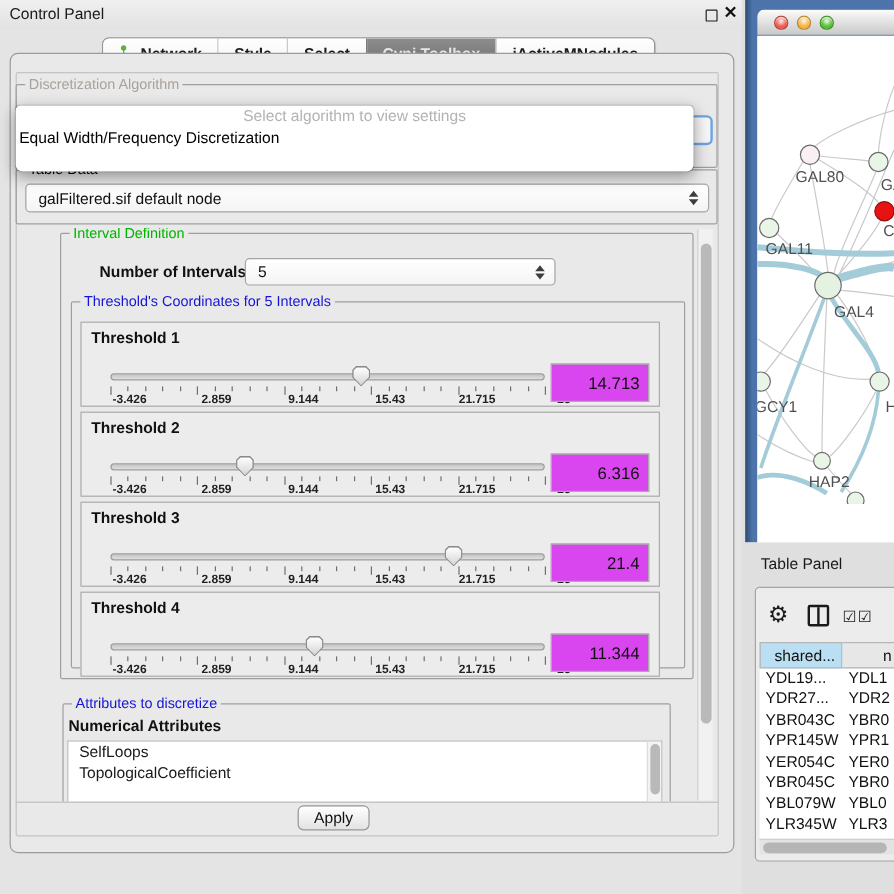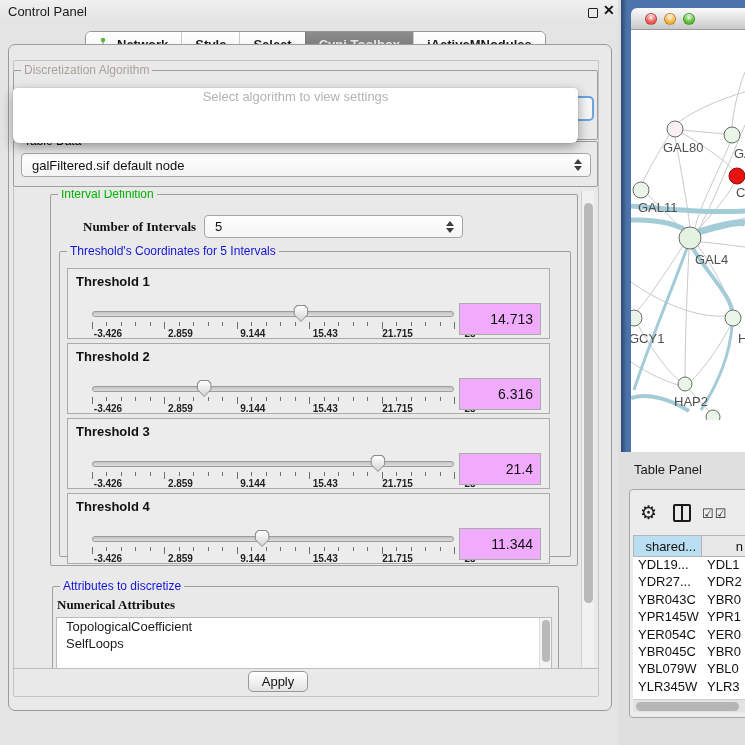--- a/index.html
+++ b/index.html
@@ -48,38 +48,38 @@
   .faded-title { color:#a9a29a; }
 
   
   .viewport { position:absolute; left:13px; top:190px; width:584px; height:478px; overflow:hidden; }
   .vscroll { position:absolute; left:581px; top:191px; width:13px; height:476px; background:#f1f1f1; border-left:1px solid #d0d0d0; }
   .vscroll .vthumb { position:absolute; left:2px; top:12px; width:9px; height:400px; background:#b9b9b9; border-radius:5px; }
 
   .title-green { color:#00b400; }
   .title-blue  { color:#1414d6; }
 
-  .bold-label { position:absolute; font-size:13px; font-weight:bold; color:#111; white-space:nowrap;font-family:Liberation Serif, serif; }
+  .bold-label { position:absolute; font-size:13px; font-weight:bold; color:#111; white-space:nowrap; }
 
   
   .th-panel { position:absolute; left:7px; width:483px; height:71px; background:#ececec; border:1px solid #ababab; }
   .th-label { position:absolute; left:8px; top:5px; font-size:13px; font-weight:bold; color:#111; }
   .slider-zone { position:absolute; left:24px; top:40px; width:362px; height:30px; }
   .track { position:absolute; left:0; top:2px; width:100%; height:6px; border-radius:3px;
     background:linear-gradient(#c4c4c4,#dedede); border:1px solid #9b9b9b; }
   .thumb { position:absolute; top:-4px; width:15px; height:17px; transform:translateX(-50%); cursor:pointer; }
   .t-outer { position:absolute; inset:0; background:#8a8a8a;
     clip-path:polygon(22% 0,78% 0,100% 20%,100% 55%,50% 100%,0 55%,0 20%); }
   .t-inner { position:absolute; inset:1px; background:linear-gradient(#ffffff,#d4d4d4);
     clip-path:polygon(22% 0,78% 0,100% 20%,100% 55%,50% 100%,0 55%,0 20%); }
   .ticks { position:absolute; left:0; top:12px; width:100%; height:8px; }
   .tick { position:absolute; top:1px; width:1px; background:#6f6f6f; }
   .tick-labels { position:absolute; left:16px; top:19px; width:100%; height:12px; }
   .tick-lab { position:absolute; transform:translateX(-50%); font-size:10px; font-weight:bold; color:#222; white-space:nowrap; }
-  .val-box { position:absolute; right:8px; top:34px; width:82px; height:32px; background:#f0abfc;
+  .val-box { position:absolute; right:8px; top:34px; width:82px; height:32px; background:#d946ef;
     border:1px solid #ababab; font-size:14px; color:#111; text-align:right; line-height:30px; padding-right:7px; }
 
   
   .attr-list { position:absolute; left:3px; top:30px; width:496px; height:96px; background:#fff; border:1px solid #bbb; overflow:hidden; }
   .attr-item { font-size:13px; color:#1a1a1a; padding:1px 0 1px 9px; white-space:nowrap; }
   .list-scroll { position:absolute; right:0; top:0; width:12px; height:100%; background:#f3f3f3; border-left:1px solid #ddd; }
   .list-thumb { position:absolute; left:2px; top:2px; width:8px; height:42px; background:#b9b9b9; border-radius:4px; }
 
   .apply-sep { position:absolute; left:13px; top:668px; width:586px; height:1px; background:#bdbdbd; }
   .apply-btn { position:absolute; left:248px; top:671px; width:60px; height:21px; border:1px solid #979797;
@@ -168,20 +168,21 @@
         <span class="spinner">
             <span class="spin-up"></span>
             <span class="spin-dn"></span>
           </span>
       </div>
     </div>
 
     <div class="popup">
       <div class="popup-row popup-placeholder">Select algorithm to view settings</div>
       <div id="popupOptions">
+          <div class="popup-row">Equal Width/Frequency Discretization</div>
         </div>
     </div>
 
     <div class="viewport">
 
       <div class="groupbox" style="left:37px; top:4px; width:528px; height:372px;">
         <span class="group-title title-green">Interval Definition</span>
 
         <span class="bold-label" style="left:32px; top:24px;">Number of Intervals</span>
         <div class="combo" style="left:153px; top:20px; width:259px; height:23px;">
@@ -385,22 +386,22 @@
               </div>
             </div>
         </div>
       </div>
 
       <div class="groupbox" style="left:39px; top:396px; width:507px; height:140px;">
         <span class="group-title title-blue">Attributes to discretize</span>
         <span class="bold-label" style="left:4px; top:10px;">Numerical Attributes</span>
         <div class="attr-list">
           <div id="attrItems">
+              <div class="attr-item">SelfLoops</div>
               <div class="attr-item">TopologicalCoefficient</div>
-              <div class="attr-item">SelfLoops</div>
             </div>
           <div class="list-scroll">
               <div class="list-thumb"></div>
             </div>
         </div>
       </div>
     </div>
 
     <div class="vscroll">
       <div class="vthumb"></div>

